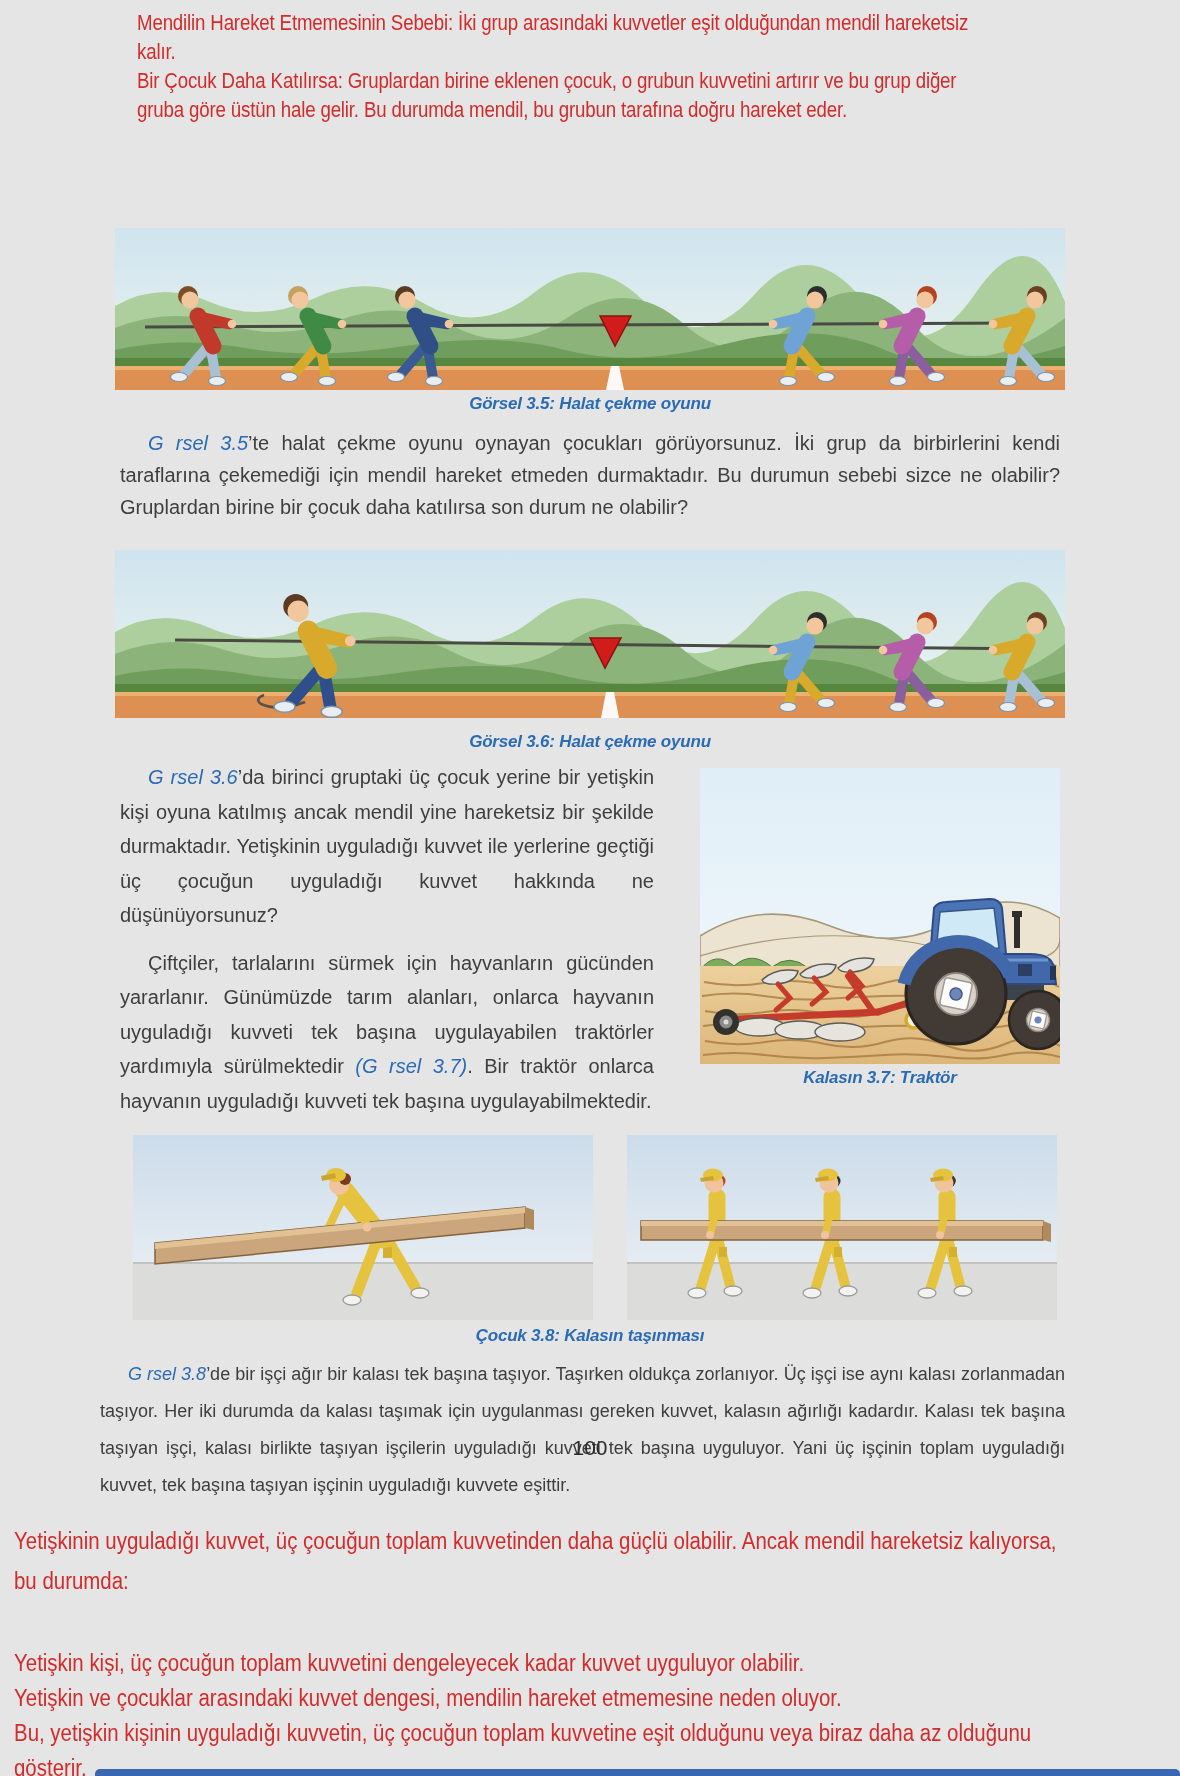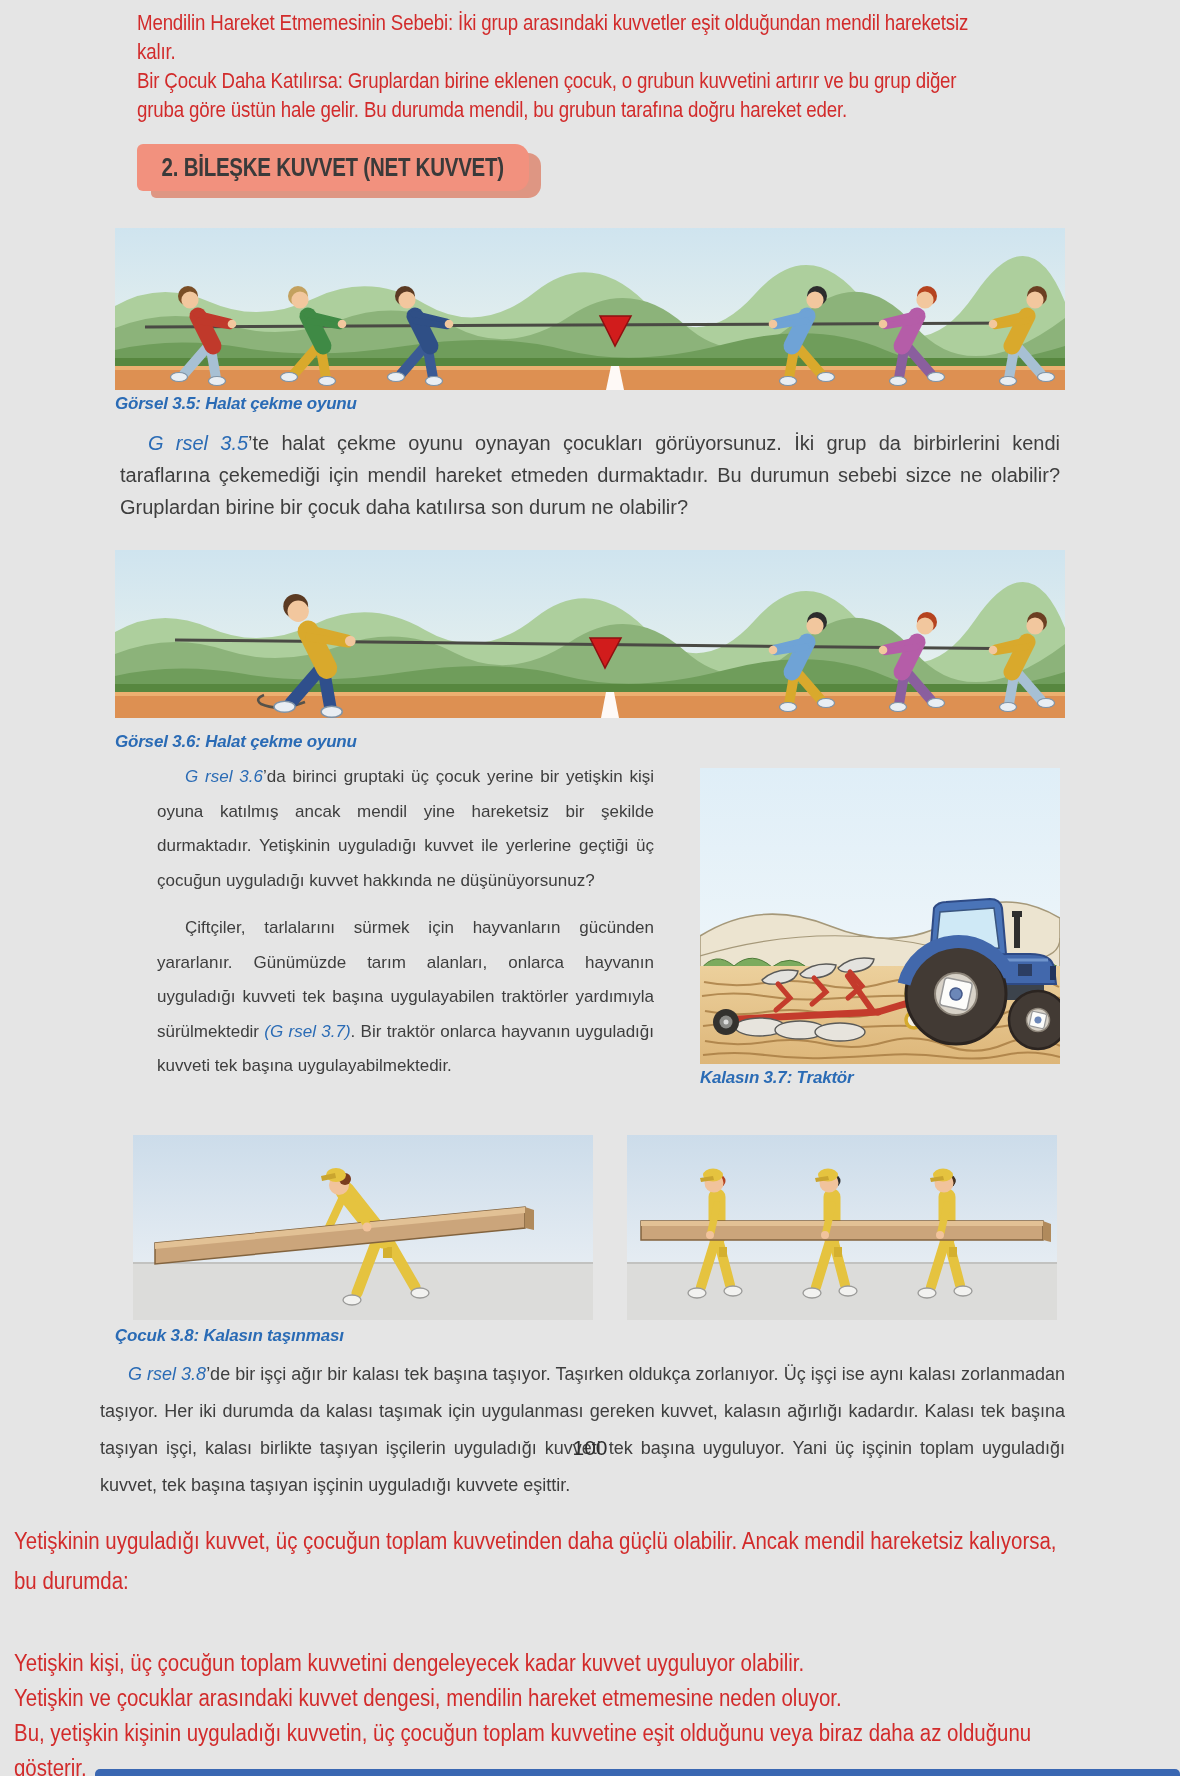--- a/index.html
+++ b/index.html
@@ -20,34 +20,34 @@
                          letter-spacing:-0.3px; transform:scaleX(0.82); white-space:nowrap; }
 
   .illus { position:absolute; overflow:hidden; }
   .illus svg { display:block; }
   .illus-1 { left:115px; top:228px; width:950px; height:162px; }
   .illus-2 { left:115px; top:550px; width:950px; height:168px; }
   .fig-tractor   { left:700px; top:768px;  width:360px; height:296px; }
   .fig-workers-1 { left:133px; top:1135px; width:460px; height:185px; }
   .fig-workers-2 { left:627px; top:1135px; width:430px; height:185px; }
 
-  .caption { position:absolute; text-align:left; font-style:italic; font-weight:600;
+  .caption { position:absolute; text-align:center; font-style:italic; font-weight:600;
              font-size:17px; color:#2a6bb5; letter-spacing:-0.2px; }
   .cap-35 { left:115px; top:394px;  width:950px; }
   .cap-36 { left:115px; top:732px;  width:950px; }
   .cap-37 { left:700px; top:1068px; width:360px; }
   .cap-38 { left:115px; top:1326px; width:950px; }
 
   .para { color:#3e3e3e; text-align:justify; }
   .ref  { color:#2a6bb5; font-style:italic; }
   .para-1 { position:absolute; left:120px; top:427px; width:940px;
             font-size:20px; line-height:32px; text-indent:28px; }
   .left-col { position:absolute; left:120px; top:760px; width:534px; }
-  .left-col p { font-size:17px; line-height:34.5px; text-align:justify;
-                text-indent:28px; color:#3e3e3e; hyphens:auto;margin-left:37px; }
+  .left-col p { font-size:20px; line-height:34.5px; text-align:justify;
+                text-indent:28px; color:#3e3e3e; hyphens:auto; }
   .left-col p + p { margin-top:13px; }
   .para-4 { position:absolute; left:100px; top:1356px; width:965px;
             font-size:18px; line-height:37px; text-indent:28px; }
 
   .page-number { position:absolute; left:0; top:1436px; width:100%;
                  text-align:center; font-size:21px; color:#2d2d2d; }
 
   .answers-1 { position:absolute; left:14px; top:1521px; width:1340px;
                font-size:23.5px; line-height:40px; transform:scaleX(0.87); }
   .answers-2 { position:absolute; left:14px; top:1646px; width:1340px;
@@ -61,23 +61,20 @@
 
 <div class="page">
 
   <div class="intro-notes red-note">
     <div>Mendilin Hareket Etmemesinin Sebebi: İki grup arasındaki kuvvetler eşit olduğundan mendil hareketsiz</div>
     <div>kalır.</div>
     <div>Bir Çocuk Daha Katılırsa: Gruplardan birine eklenen çocuk, o grubun kuvvetini artırır ve bu grup diğer</div>
     <div>gruba göre üstün hale gelir. Bu durumda mendil, bu grubun tarafına doğru hareket eder.</div>
   </div>
 
-  <div class="heading-banner">
-    <span>2. BİLEŞKE KUVVET (NET KUVVET)</span>
-  </div>
 
   <figure class="illus illus-1">
     <svg viewBox="0 0 950 162" width="950" height="162">
       <defs>
         <linearGradient id="sky1" x1="0" y1="0" x2="0" y2="1">
           <stop offset="0" stop-color="#cfe4ef"></stop>
             <stop offset="1" stop-color="#edf4ee"></stop>
         </linearGradient>
         <g id="pullerL">
           <path d="M0,116 L-26,146" stroke="var(--pants)" stroke-width="10" fill="none" stroke-linecap="round"></path>

